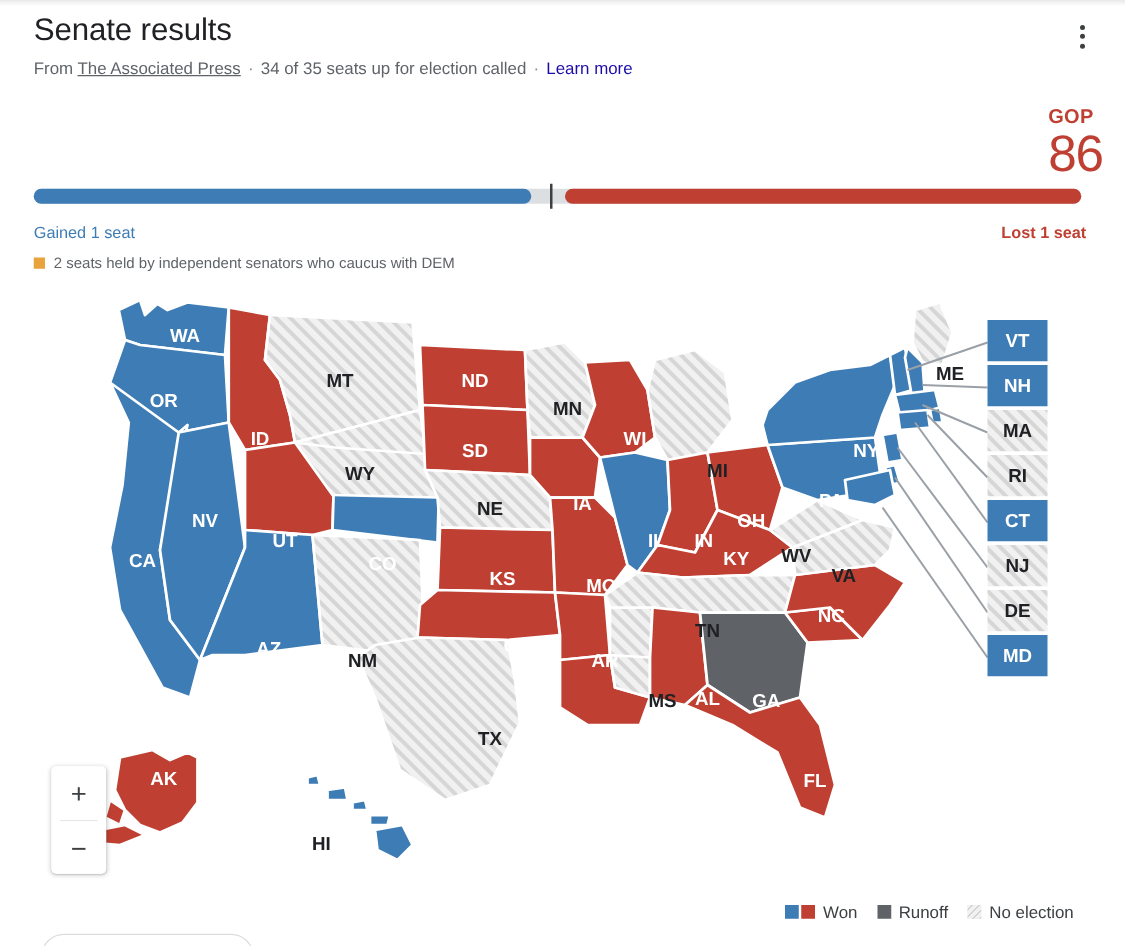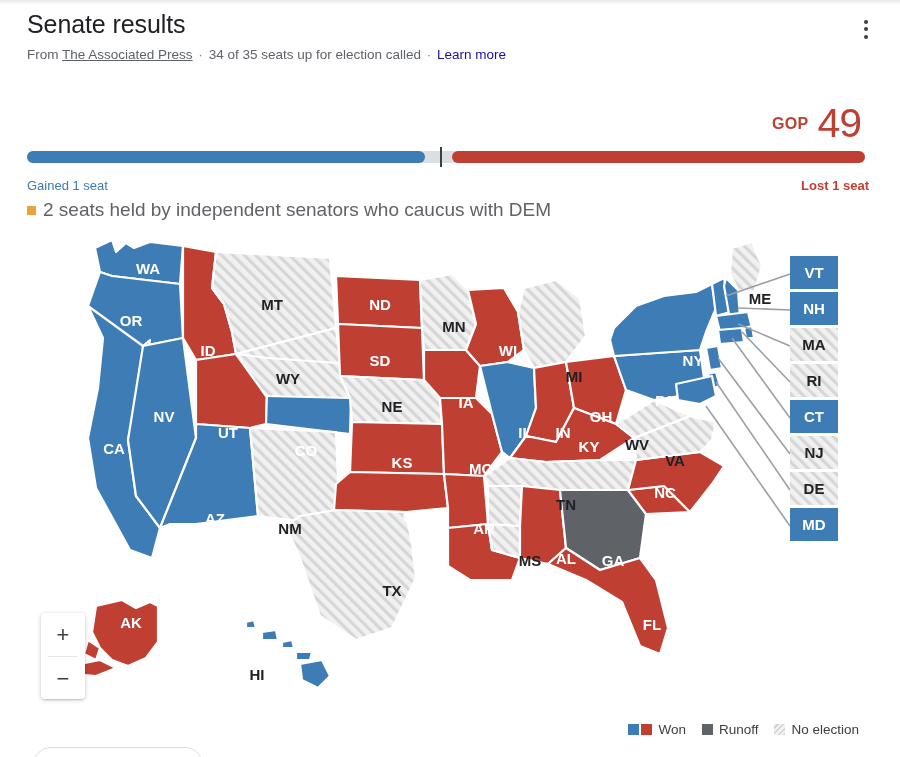--- a/index.html
+++ b/index.html
@@ -39,21 +39,21 @@
     position: absolute; top: 12px; right: 22px;
     width: 24px; height: 34px; cursor: pointer;
     display: flex; flex-direction: column; align-items: center;
     justify-content: center; gap: 3.5px;
   }
   .kebab i { display: block; width: 4px; height: 4px; border-radius: 50%; background: #3c4043; }
 
   
   .score { position: absolute; top: 96px; left: 0; width: 900px; height: 48px; }
   .score-left  { position: absolute; left: 27px;  bottom: 0; display: flex; align-items: baseline; }
-  .score-right { position: absolute; right: 39px; bottom: 0; display: flex; align-items: center; }
+  .score-right { position: absolute; right: 16px; bottom: 0; display: flex; align-items: flex-start; flex-direction: column; }
   .num   { font-size: 41px; font-weight: 400; line-height: 41px; letter-spacing: -1px; }
   .party { font-size: 16px; font-weight: 700; letter-spacing: 0.3px; }
   .dem   { color: #3d7cb5; }
   .gop   { color: #bf4032; }
   .score-left .party  { margin-left: 8px; }
   .score-right .party { margin-right: 9px; }
 
   
   .barwrap { position: absolute; top: 151px; left: 27px; width: 838px; height: 12px; }
   .bar-track {
@@ -74,21 +74,21 @@
 
   
   .delta { position: absolute; top: 178px; width: 900px; height: 18px; }
   .delta .l { position: absolute; left: 27px;  font-size: 13px; font-weight: 400; color: #3d7cb5; }
   .delta .r { position: absolute; right: 31px; font-size: 13px; font-weight: 700; color: #bf4032; padding-left: 30px; }
 
   
   .indep {
     position: absolute; top: 202px; left: 27px;
     display: flex; align-items: center; gap: 7px;
-    font-size: 19px; color: #5f6368; line-height: 16px;
+    font-size: 12px; color: #5f6368; line-height: 16px;
   }
   .indep .sw { width: 9px; height: 9px; background: #e8a33d; flex: none; }
 
   
   .mapwrap {
     position: absolute; top: 228px; left: 0; width: 900px; height: 490px;
   }
   .mapwrap svg { display: block; width: 900px; height: 490px; }
   .st-lab {
     font-family: "Liberation Sans", sans-serif;
@@ -158,21 +158,21 @@
 
   <div class="kebab">
     <i></i>
     <i></i>
     <i></i>
   </div>
 
   <div class="score">
     <div class="score-right">
       <span class="party gop">GOP</span>
-      <span class="num gop">49</span>
+      <span class="num gop">86</span>
     </div>
   </div>
 
   <div class="barwrap">
     <div class="bar-track"></div>
     <div class="bar-dem"></div>
     <div class="bar-gop"></div>
     <div class="bar-tick"></div>
   </div>
 

